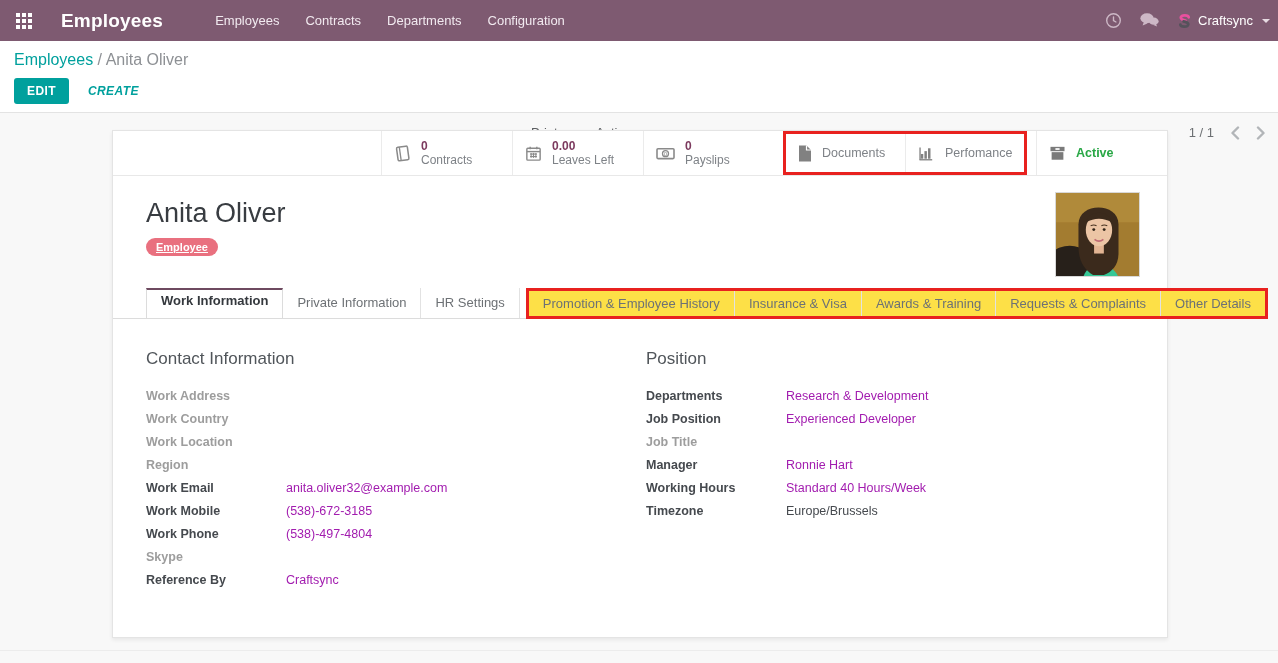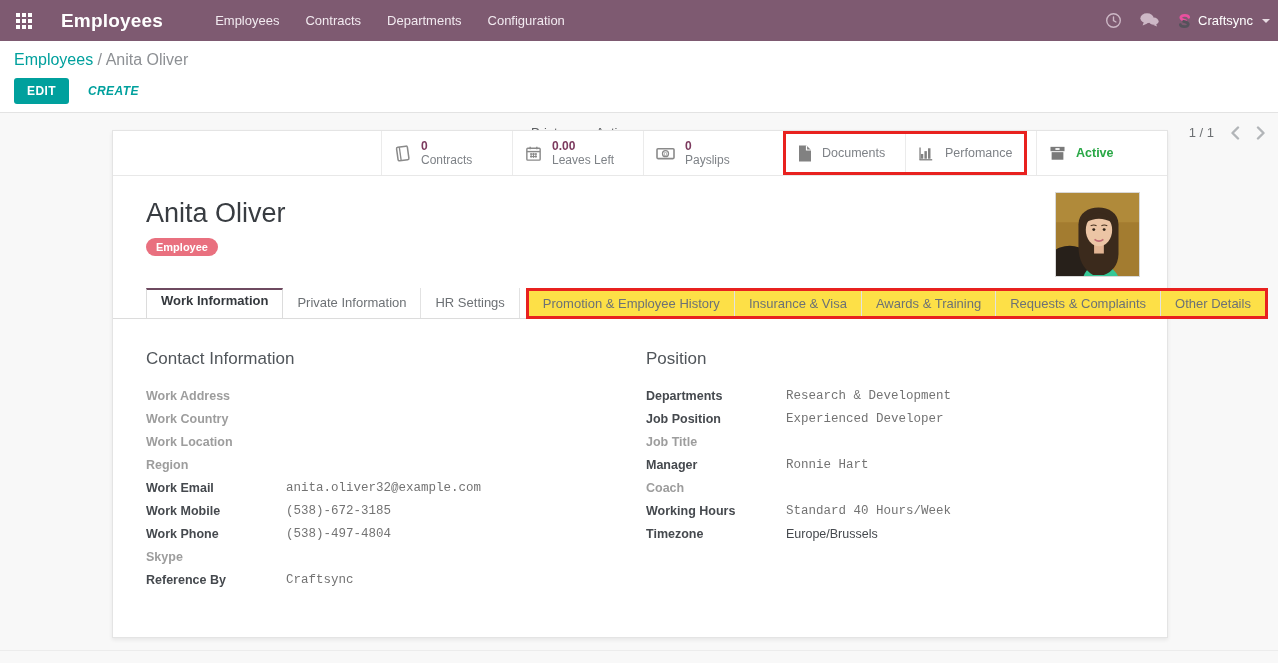--- a/index.html
+++ b/index.html
@@ -58,21 +58,21 @@
   .annotation-stats .stat-btn { width:119px; }
   .annotation-stats .stat-btn:first-child { border-left:none; }
   .active-btn { margin-left:9px; }
   .active-label { color:#28A745; font-weight:bold; font-size:12.5px; }
   .plain-label { color:#7e8287; font-size:12.5px; }
 
   
   .profile { position:relative; height:112px; padding:22px 0 0 33px; }
   .emp-name { font-size:27px; color:#383c41; font-weight:normal; }
   .badge { display:inline-block; margin-top:9px; background:#E9707F; color:#fff; font-size:11px;
-           font-weight:bold; padding:3px 10px; border-radius:10px; }
+           font-weight:bold; padding:3px 10px; border-radius:10px;text-decoration:underline; }
   .photo { position:absolute; top:16px; right:27px; width:85px; height:85px;
            border:1px solid #d8d8d8; background:#fff; overflow:hidden; }
 
   
   .tabs-row { display:flex; align-items:stretch; padding-left:33px; border-bottom:1px solid #dcdcdc;
               height:31px; }
   .tab { padding:7px 14px 0; font-size:13px; color:#6d7175; cursor:pointer; white-space:nowrap; }
   .tab.active { background:#fff; border:1px solid #dcdcdc; border-top:2px solid #6E4A60;
                 font-weight:bold; color:#34383d; margin-bottom:-1px; padding-top:3px; }
   .tab.sep { border-right:1px solid #e2e2e2; }
@@ -82,21 +82,21 @@
   .annotation-tabs .tab.sep:last-child { border-right:none; }
 
   
   .body-cols { display:flex; padding:30px 0 0 33px; }
   .col-left { width:500px; }
   .col-right { width:480px; }
   .section-heading { font-size:17px; color:#50555a; font-weight:normal; margin-bottom:15px; }
   .field-row { display:flex; min-height:23px; align-items:center; font-size:12.5px; }
   .f-label { width:140px; font-weight:bold; color:#45494e; }
   .f-label.empty { color:#9d9d9d; }
-  .f-value.link { color:#737373; cursor:pointer;font-family:Liberation Mono, monospace; }
+  .f-value.link { color:#a21caf; cursor:pointer; }
   .f-value.plain { color:#45494e; }
 
   svg { display:block; }
 </style>
 </head>
 <body>
 
 <div class="navbar">
   <div class="apps-btn">
     <span class="apps-grid">
@@ -359,24 +359,20 @@
         </div>
         <div class="field-row">
           <span class="f-label empty">Job Title</span>
           <span class="f-value"></span>
         </div>
         <div class="field-row">
           <span class="f-label">Manager</span>
           <span class="f-value link">Ronnie Hart</span>
         </div>
         <div class="field-row">
-          <span class="f-label empty">Coach</span>
-          <span class="f-value"></span>
-        </div>
-        <div class="field-row">
           <span class="f-label">Working Hours</span>
           <span class="f-value link">Standard 40 Hours/Week</span>
         </div>
         <div class="field-row">
           <span class="f-label">Timezone</span>
           <span class="f-value plain">Europe/Brussels</span>
         </div>
       </div>
 
     </div>

